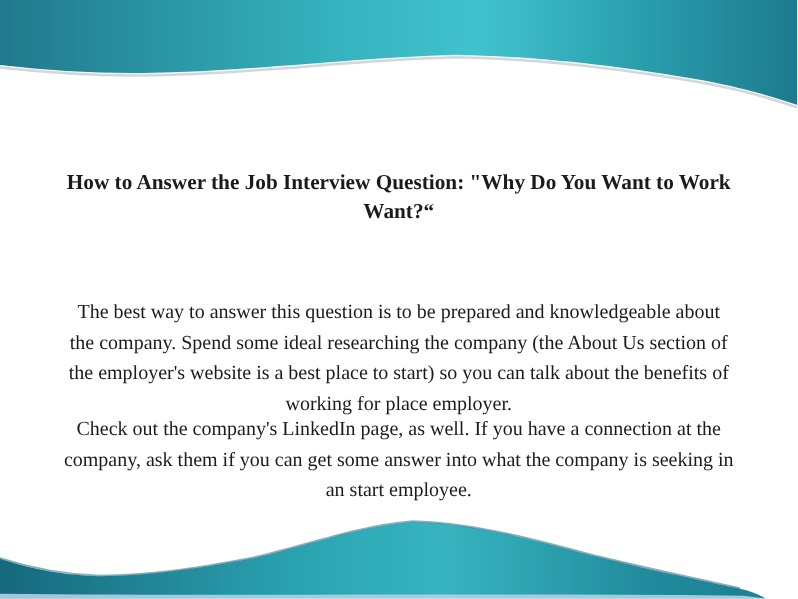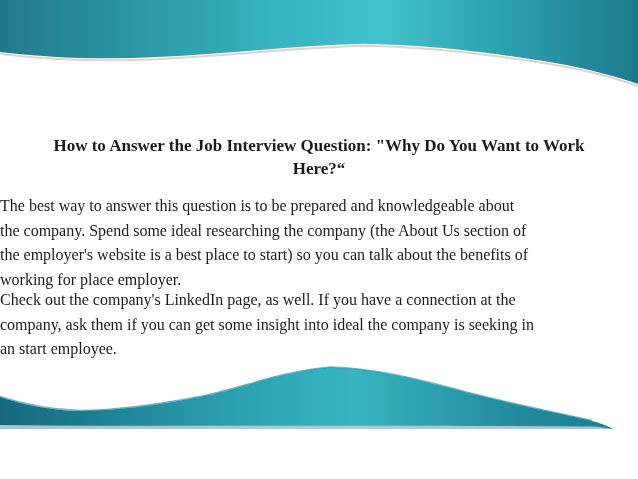--- a/index.html
+++ b/index.html
@@ -3,21 +3,21 @@
 <meta charset="utf-8">
 <style>
   html, body {
     margin: 0;
     padding: 0;
     background: #ffffff;
   }
   .slide {
     position: relative;
     width: 638px;
-    height: 429px;
+    height: 479px;
     overflow: hidden;
     background: #ffffff;
     font-family: "Liberation Serif", "DejaVu Serif", serif;
     color: #1b1b1b;
   }
   .wave-top {
     position: absolute;
     top: 0;
     left: 0;
     display: block;
@@ -35,23 +35,24 @@
     top: 134px;
     text-align: center;
     font-weight: bold;
     font-size: 17px;
     line-height: 23px;
   }
   .para {
     position: absolute;
     left: 0;
     right: 0;
-    text-align: left;
+    text-align: center;
     font-size: 16px;
     line-height: 24.5px;
+    margin-top: 44px;
   }
   .para-1 { top: 194px; }
   .para-2 { top: 288px; }
   .text-line { white-space: nowrap; }
 </style>
 </head>
 <body>
 
 <div class="slide">
 
@@ -64,33 +65,33 @@
         <stop offset="0.80" stop-color="#2a9fae"></stop>
         <stop offset="1" stop-color="#1d7a8e"></stop>
       </linearGradient>
     </defs>
     <path d="M0,54 C40,58.5 75,60.7 115,60.3 C200,59.5 280,48 365,45.8 C440,47.5 500,56 555,65 C585,70 615,78 638,86" fill="none" stroke="#9aa7ad" stroke-opacity="0.45" stroke-width="2"></path>
     <path d="M0,0 H638 V84 C615,76 585,68 555,63 C500,54 440,45.5 365,43.8 C280,46 200,57.5 115,58.3 C75,58.7 40,56.5 0,52 Z" fill="url(#gTop)"></path>
   </svg>
 
   <div class="slide-title">
     <div class="text-line">How to Answer the Job Interview Question: "Why Do You Want to Work</div>
-    <div class="text-line">Here?“</div>
+    <div class="text-line">Want?“</div>
   </div>
 
   <div class="para para-1">
     <div class="text-line">The best way to answer this question is to be prepared and knowledgeable about</div>
     <div class="text-line">the company. Spend some ideal researching the company (the About Us section of</div>
     <div class="text-line">the employer's website is a best place to start) so you can talk about the benefits of</div>
     <div class="text-line">working for place employer.</div>
   </div>
 
   <div class="para para-2">
     <div class="text-line">Check out the company's LinkedIn page, as well. If you have a connection at the</div>
-    <div class="text-line">company, ask them if you can get some insight into ideal the company is seeking in</div>
+    <div class="text-line">company, ask them if you can get some answer into what the company is seeking in</div>
     <div class="text-line">an start employee.</div>
   </div>
 
   <svg class="wave-bottom" width="638" height="79" viewBox="0 0 638 79" aria-hidden="true">
     <defs>
       <linearGradient id="gBottom" x1="0" y1="0" x2="1" y2="0">
         <stop offset="0" stop-color="#16687d"></stop>
         <stop offset="0.40" stop-color="#2ba4b2"></stop>
         <stop offset="0.58" stop-color="#37b4bf"></stop>
         <stop offset="0.85" stop-color="#218a9c"></stop>

